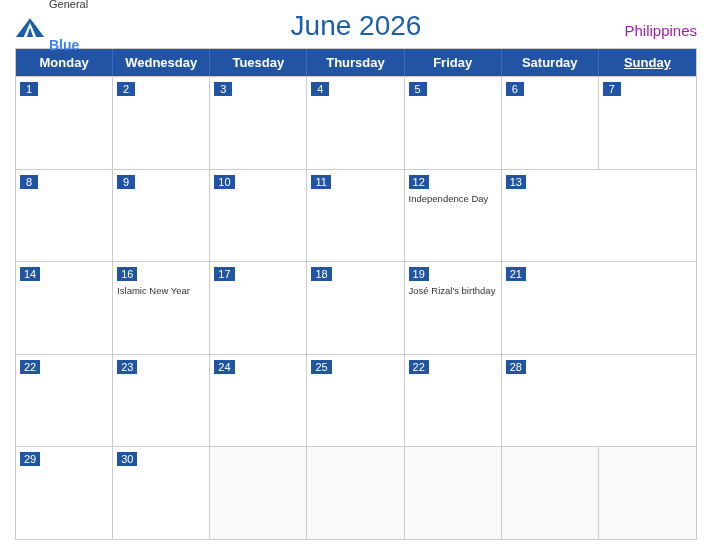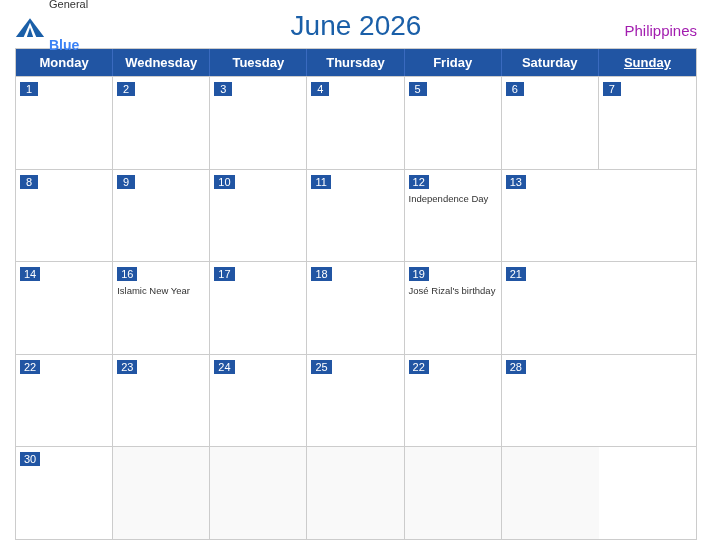--- a/index.html
+++ b/index.html
@@ -197,20 +197,21 @@
         </div>
         <div class="cal-week">
           <div class="cal-cell"><div class="cal-day-number">22</div></div>
           <div class="cal-cell"><div class="cal-day-number">23</div></div>
           <div class="cal-cell"><div class="cal-day-number">24</div></div>
           <div class="cal-cell"><div class="cal-day-number">25</div></div>
           <div class="cal-cell"><div class="cal-day-number">22</div></div>
           <div class="cal-cell"><div class="cal-day-number">28</div></div>
         </div>
         <div class="cal-week">
+          <div class="cal-cell"><div class="cal-day-number">29</div></div>
           <div class="cal-cell"><div class="cal-day-number">30</div></div>
           <div class="cal-cell empty"></div>
           <div class="cal-cell empty"></div>
           <div class="cal-cell empty"></div>
           <div class="cal-cell empty"></div>
           <div class="cal-cell empty"></div>
         </div>
       </div>
   </div>
 </div>

